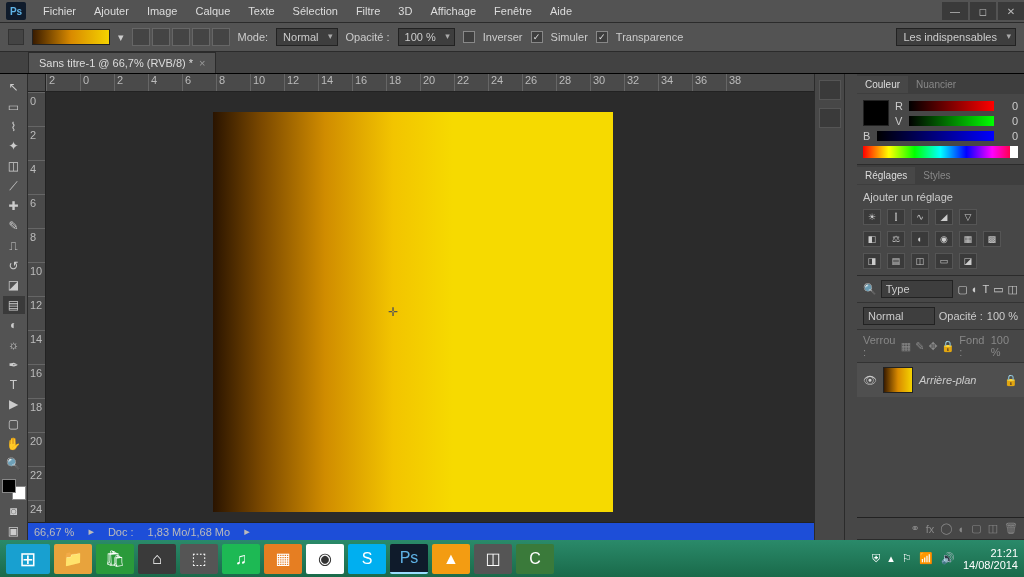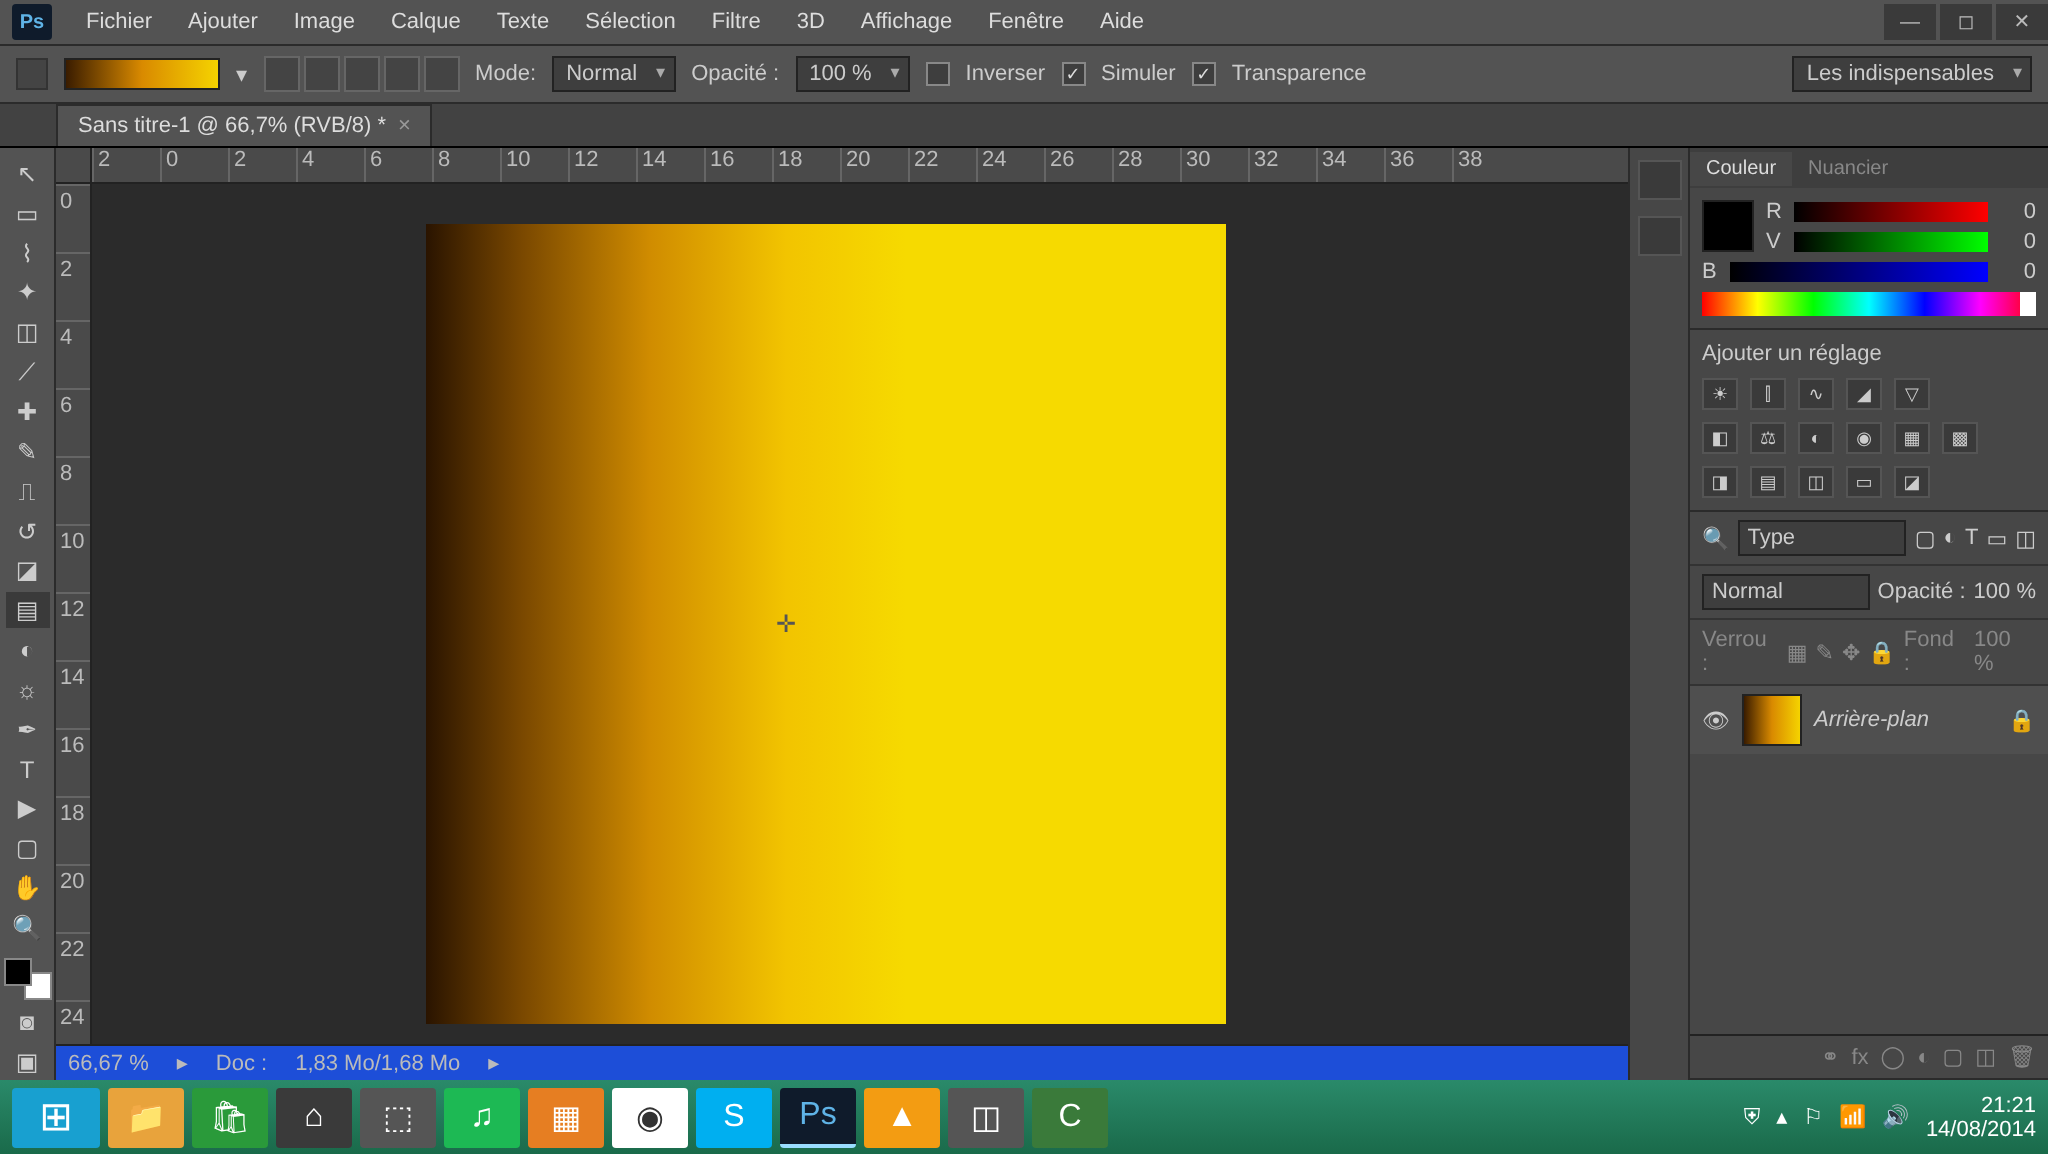--- a/index.html
+++ b/index.html
@@ -47,21 +47,21 @@
 .canvas { position:absolute; top:38px; left:185px; width:400px; height:400px; background:linear-gradient(90deg,#2a1400 0%,#7a4800 12%,#d08c00 28%,#f2c400 45%,#f6da00 60%,#f6da00 100%); }
 .crosshair { position:absolute; top:50%; left:45%; color:#555; font-size:12px; transform:translate(-50%,-50%); }
 
 .status { position:absolute; bottom:0; left:0; right:0; height:18px; background:#1d4ed8; color:#bbb; font-size:10px; display:flex; align-items:center; padding:0 6px; gap:14px; border-top:1px solid #222; }
 
 
 .mini-panels { width:30px; background:#474747; border-left:1px solid #2b2b2b; display:flex; flex-direction:column; align-items:center; padding-top:6px; gap:8px; }
 .mini-panels div { width:22px; height:20px; background:#3a3a3a; border:1px solid #555; }
 
 
-.right { width:180px; background:#474747; border-left:1px solid #2b2b2b; display:flex; flex-direction:column; color:#ccc; }
+.right { width:180px; background:#474747; border-left:1px solid #2b2b2b; display:flex; flex-direction:column; color:#ccc;padding-left:12px; }
 .panel { border-bottom:1px solid #2b2b2b; }
 .panel-tabs { display:flex; background:#3e3e3e; height:20px; align-items:center; }
 .panel-tabs span { padding:3px 8px; font-size:10px; color:#888; }
 .panel-tabs span.active { background:#474747; color:#ddd; }
 .panel-body { padding:6px; font-size:10px; }
 
 .color-preview { width:26px; height:26px; border:1px solid #222; background:#000; float:left; margin-right:6px; }
 .slider-row { display:flex; align-items:center; gap:4px; margin-bottom:3px; }
 .slider-row .lbl { width:10px; }
 .slider-row .track { flex:1; height:10px; position:relative; }
@@ -258,20 +258,24 @@
         <div class="slider-row">
           <span class="lbl">B</span>
           <div class="track b"></div>
           <span class="val">0</span>
         </div>
         <div class="hue-strip"></div>
       </div>
     </div>
 
     <div class="panel">
+      <div class="panel-tabs">
+        <span class="active">Réglages</span>
+        <span>Styles</span>
+      </div>
       <div class="panel-body">
         <div>Ajouter un réglage</div>
         <div class="adjust-icons">
           <span>☀</span>
           <span>⫿</span>
           <span>∿</span>
           <span>◢</span>
           <span>▽</span>
         </div>
         <div class="adjust-icons2">

